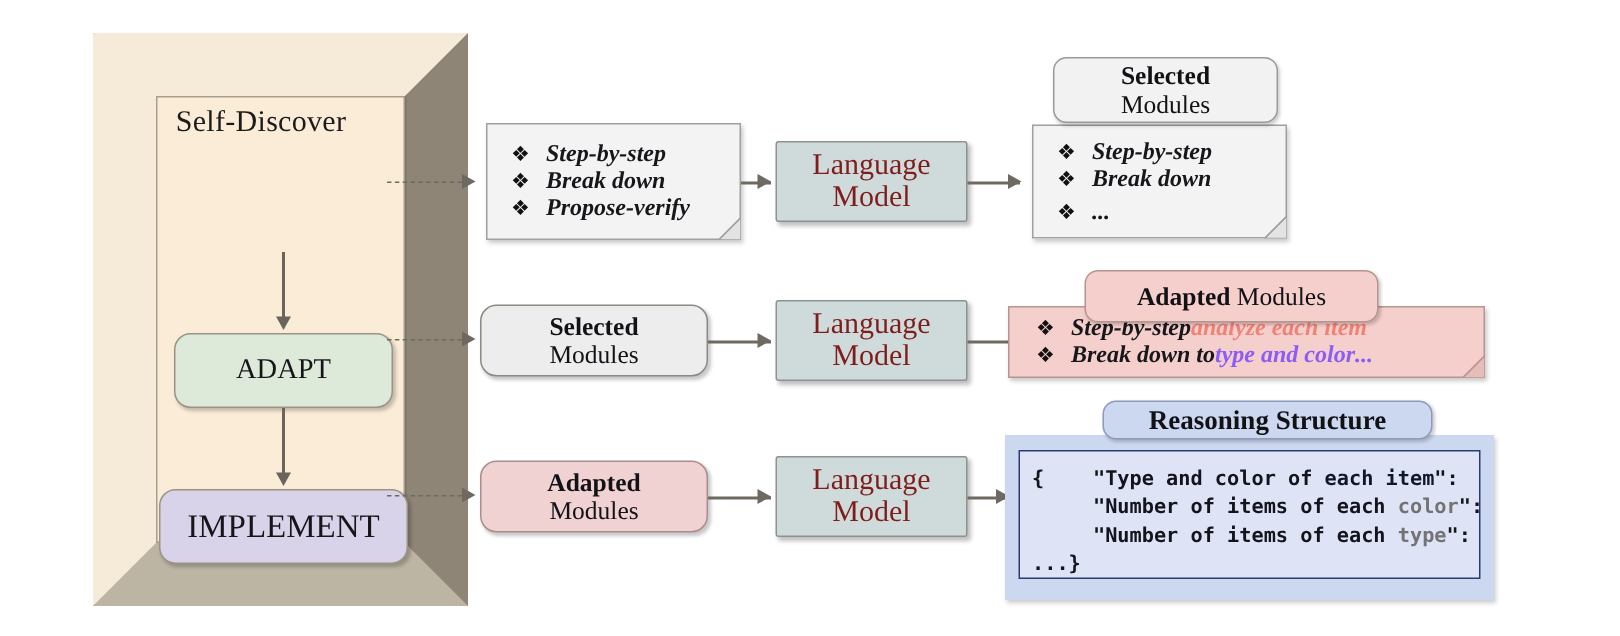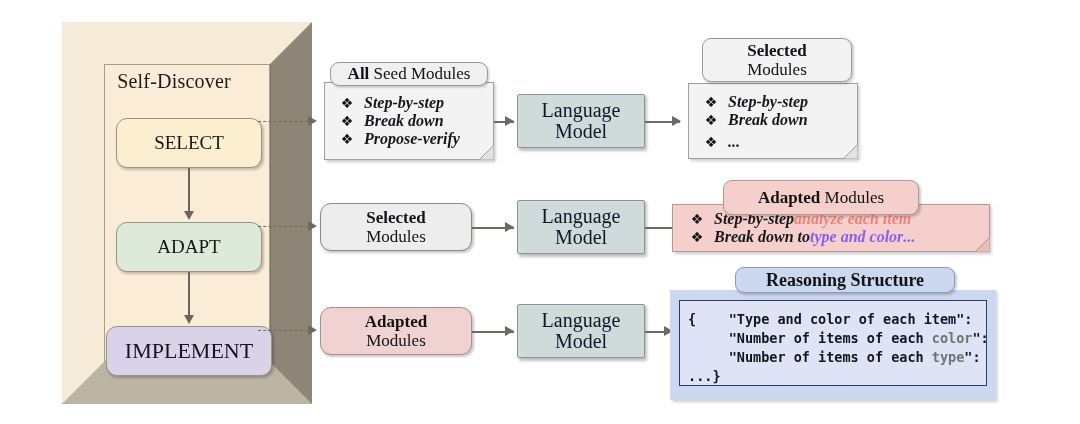--- a/index.html
+++ b/index.html
@@ -45,21 +45,21 @@
 
   
   .plainbox{position:absolute;border:1px solid #8d8a84;border-radius:11px;
             box-sizing:border-box;display:flex;align-items:center;
             justify-content:center;flex-direction:column;line-height:1.12;
             box-shadow:1.5px 2px 2.5px rgba(0,0,0,.22);font-size:17px;color:#131317;}
   .plainbox b{font-weight:700;}
 
   .lm{position:absolute;background:#cfdbdb;border:1px solid #8d9393;
       box-sizing:border-box;display:flex;align-items:center;justify-content:center;
-      flex-direction:column;font-size:20px;color:#0f172a;line-height:1.05;
+      flex-direction:column;font-size:20px;color:#7f1d1d;line-height:1.05;
       box-shadow:2px 2.5px 3px rgba(0,0,0,.25);border-radius:2px;text-align:center;}
 
   
   .note{position:absolute;box-sizing:border-box;
         box-shadow:1.5px 2px 3px rgba(0,0,0,.22);}
   .note .body{position:absolute;left:0;top:0;right:0;bottom:0;
               border:1px solid #a0a0a0;box-sizing:border-box;}
   .dogear{position:absolute;right:0;bottom:0;width:15px;height:15px;}
 
   .cap{position:absolute;border:1px solid #9a9a9a;border-radius:9px;
@@ -98,23 +98,20 @@
   <div id="sd-wrap">
     <div id="sd-outer"></div>
     <div id="sd-right"></div>
     <div id="sd-topbev"></div>
     <div id="sd-leftbev"></div>
     <div id="sd-botbev"></div>
     <div id="sd-inner"></div>
 
     <div id="sd-title">Self-Discover</div>
 
-    <div class="stage-box" id="box-select" style="background: rgb(251, 239, 207);">
-      <span>SELECT</span>
-    </div>
     <div class="stage-box" id="box-adapt" style="background: rgb(221, 234, 217);">
       <span>ADAPT</span>
     </div>
     <div class="stage-box" id="box-implement" style="background: rgb(217, 211, 233);">
       <span>IMPLEMENT</span>
     </div>
 
     <div class="v-arrow" style="left:126px;top:146px;height:44px;"></div>
     <div class="v-head" style="left:122px;top:189px;"></div>
 
@@ -145,25 +142,20 @@
       <li>
         <span class="bul">❖</span>
         <span>Break down</span>
       </li>
       <li>
         <span class="bul">❖</span>
         <span>Propose-verify</span>
       </li>
     </ul>
   </div>
-  <div class="cap" style="left:330px;top:62px;width:158px;height:24px;background:#f0f0f0;">
-    <div style="white-space:nowrap;">
-      <b>All</b><span> Seed Modules</span>
-    </div>
-  </div>
 
   <div class="hline" style="left:494px;top:121px;width:20px;"></div>
   <div class="ahead" style="left:505px;top:116px;"></div>
 
   <div class="lm" id="lm1" style="left:517px;top:94px;width:128px;height:54px;">
     <span>Language</span>
     <span>Model</span>
   </div>
 
   <div class="hline" style="left:645px;top:121px;width:35px;"></div>

